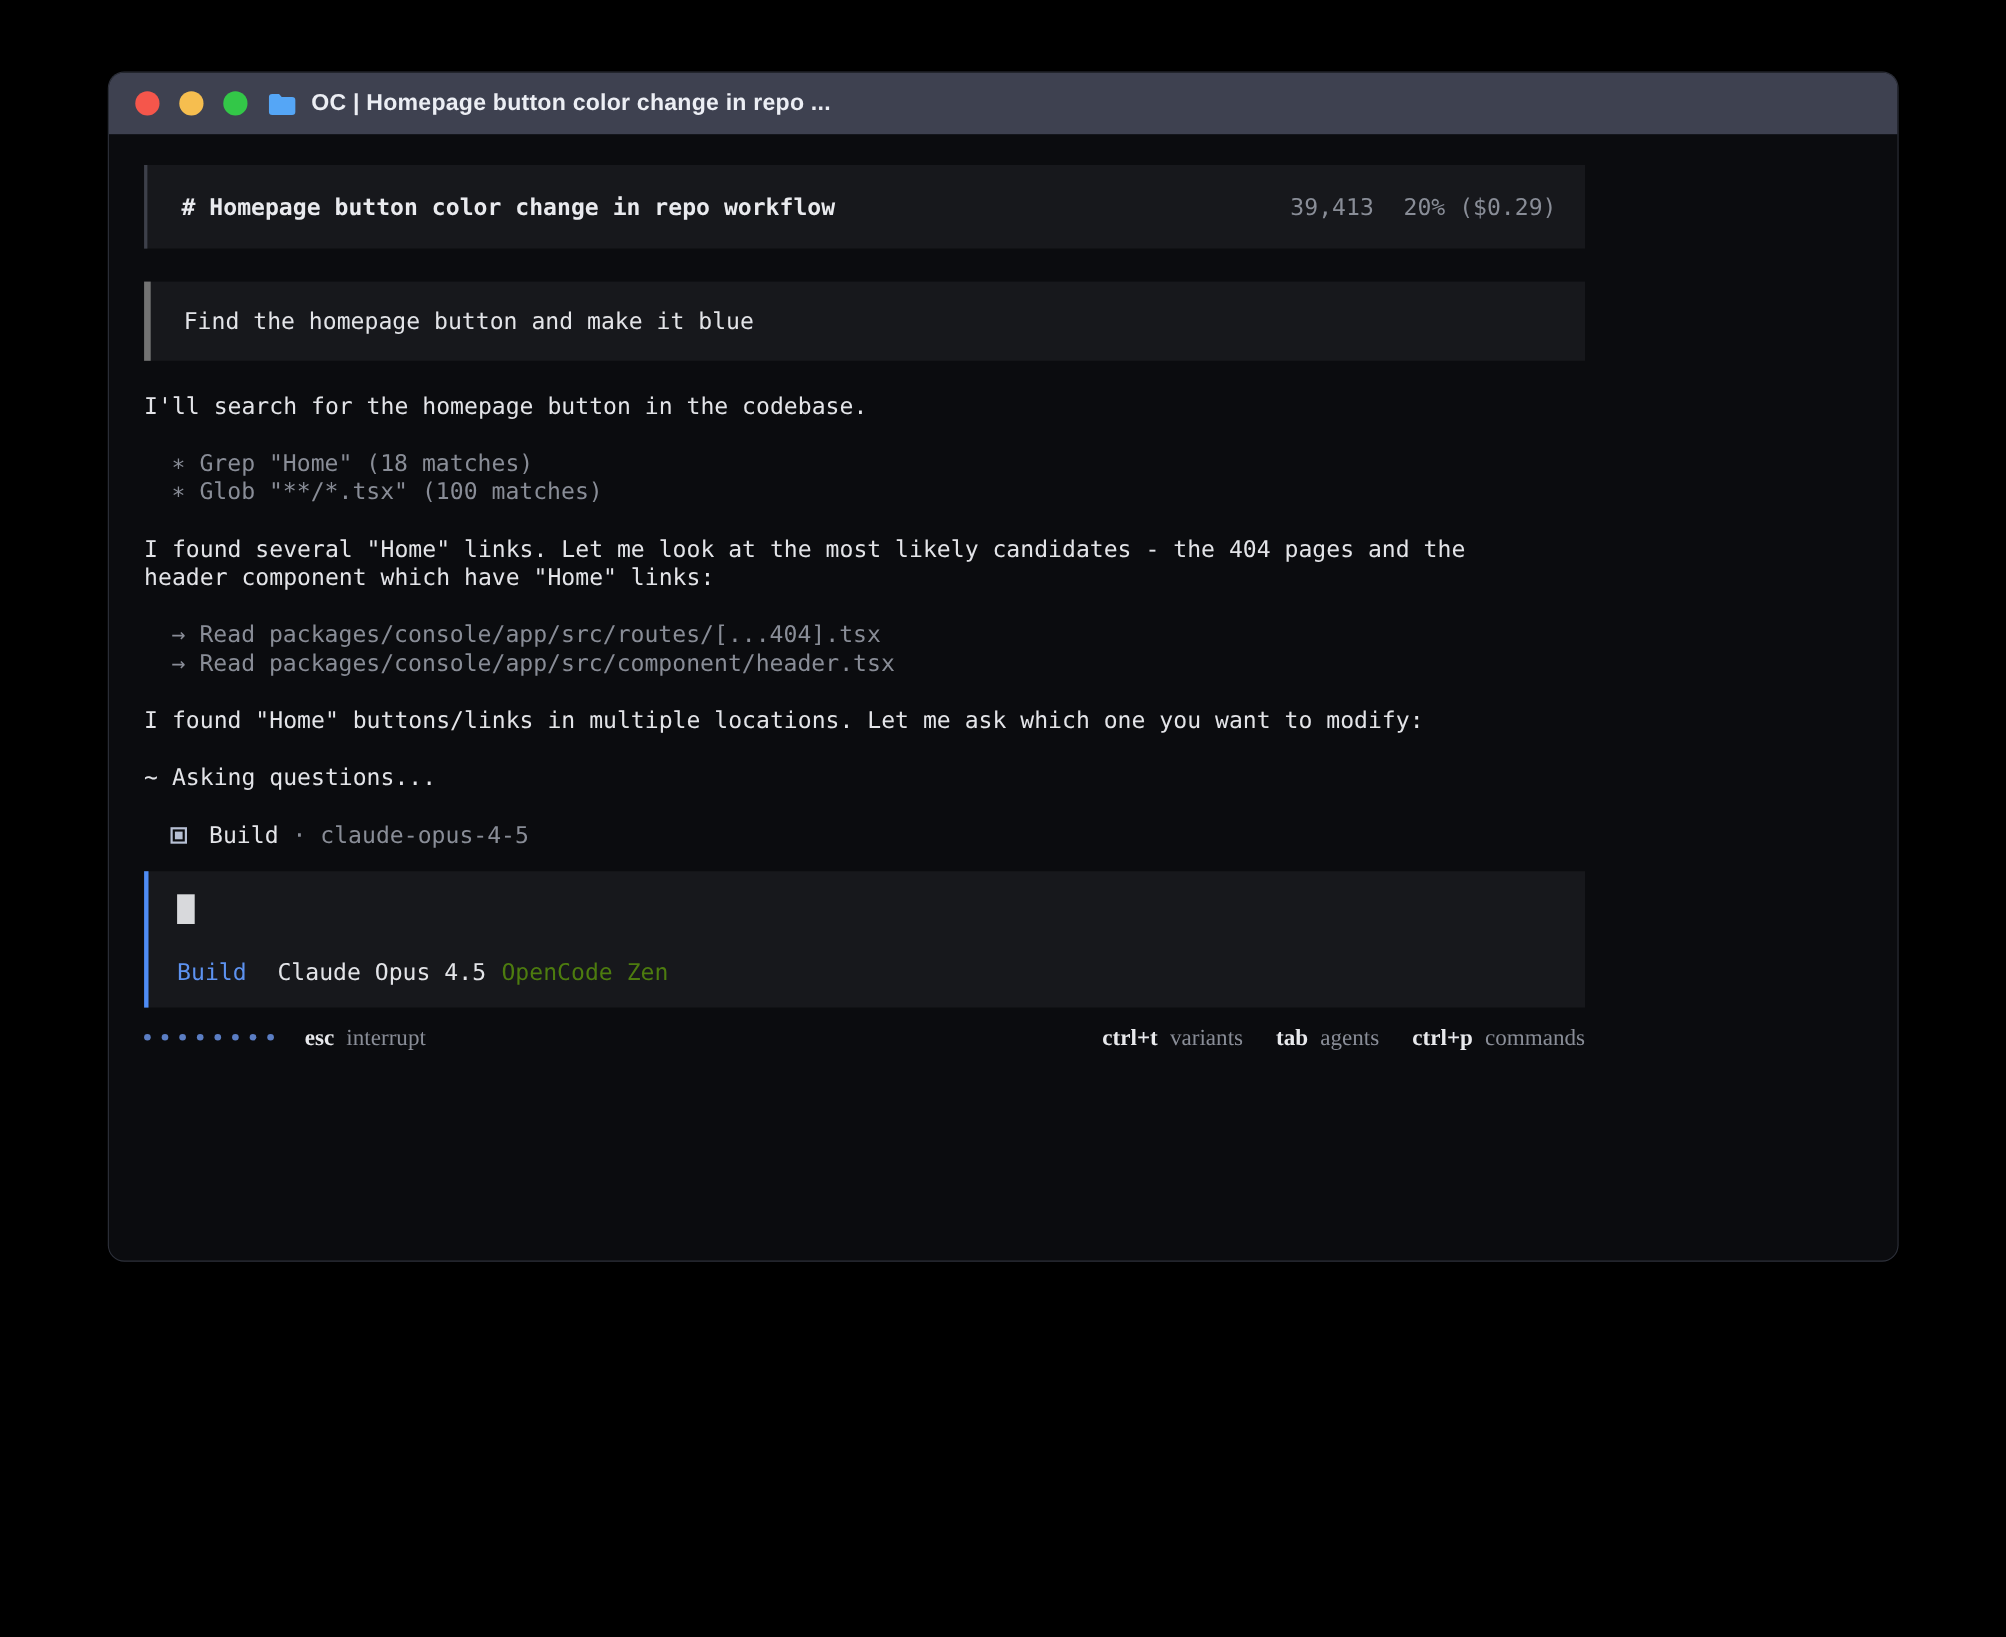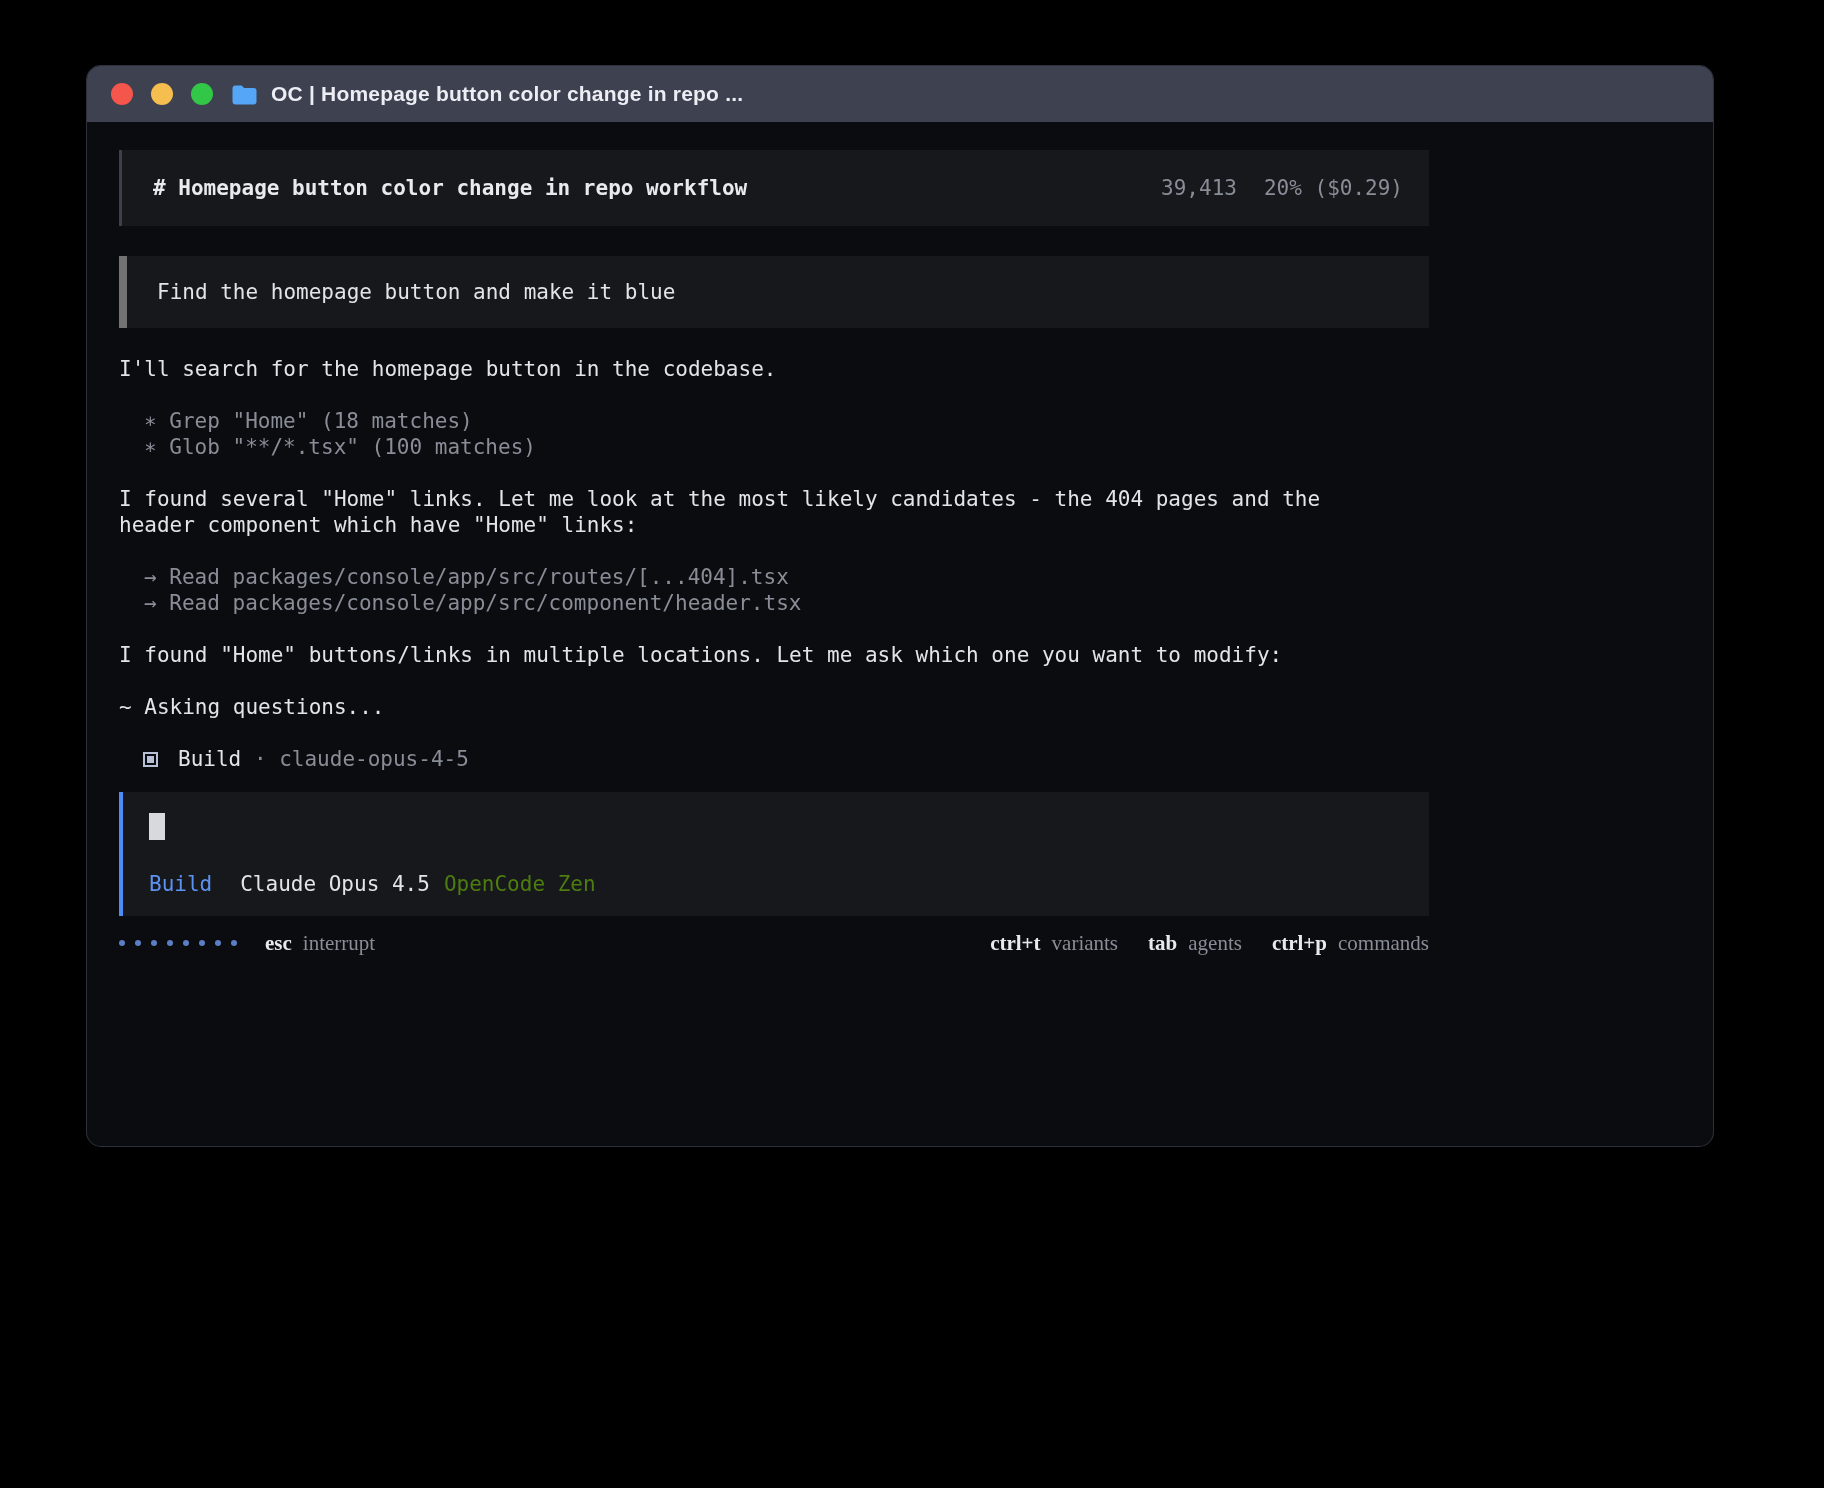--- a/index.html
+++ b/index.html
@@ -1,20 +1,20 @@
 <!DOCTYPE html>
 <html><head>
 <meta charset="utf-8">
 <style>
   * { margin:0; padding:0; box-sizing:border-box; }
   html,body { width:1824px; height:1488px; background:#000; overflow:hidden; }
   body { font-family:"DejaVu Sans Mono", monospace; }
 
   .window {
-    position:absolute; left:87px; top:66px; width:1626px; height:1080px;
+    position:absolute; left:99px; top:66px; width:1626px; height:1080px;
     background:#0b0c0f; border-radius:14px; overflow:hidden;
     box-shadow:0 0 0 1px #2e313b, 0 30px 80px rgba(0,0,0,.85);
   }
   .titlebar {
     height:56px; background:#3e4150; display:flex; align-items:center;
     padding:0 24px;
   }
   .traffic { display:flex; gap:18px; }
   .light { width:22px; height:22px; border-radius:50%; display:inline-block; }
   .light.red    { background:#f5564b; }
@@ -34,21 +34,21 @@
 
   .headerblock {
     height:76px; border-left:3px solid #3d404a;
     display:flex; align-items:center; justify-content:space-between;
     padding:0 26px 0 31px;
   }
   .htitle { font-weight:bold; color:#e9eaee; white-space:pre; }
   .hmeta  { color:#898d97; display:flex; gap:27px; white-space:pre; }
 
   .userblock {
-    height:72px; border-left:8px solid #737373; margin-top:30px;
+    height:72px; border-left:6px solid #737373; margin-top:30px;
     display:flex; align-items:center; padding:0 30px;
   }
 
   .convo { width:1250px; margin-top:28px; }
   .para  { margin-bottom:26px; }
   .muted { color:#898d97; }
   .tool  { padding-left:25px; white-space:pre-wrap; }
   .text-line { white-space:pre-wrap; }
 
   .statusline { display:flex; align-items:center; gap:20px;padding-left:24px; }

